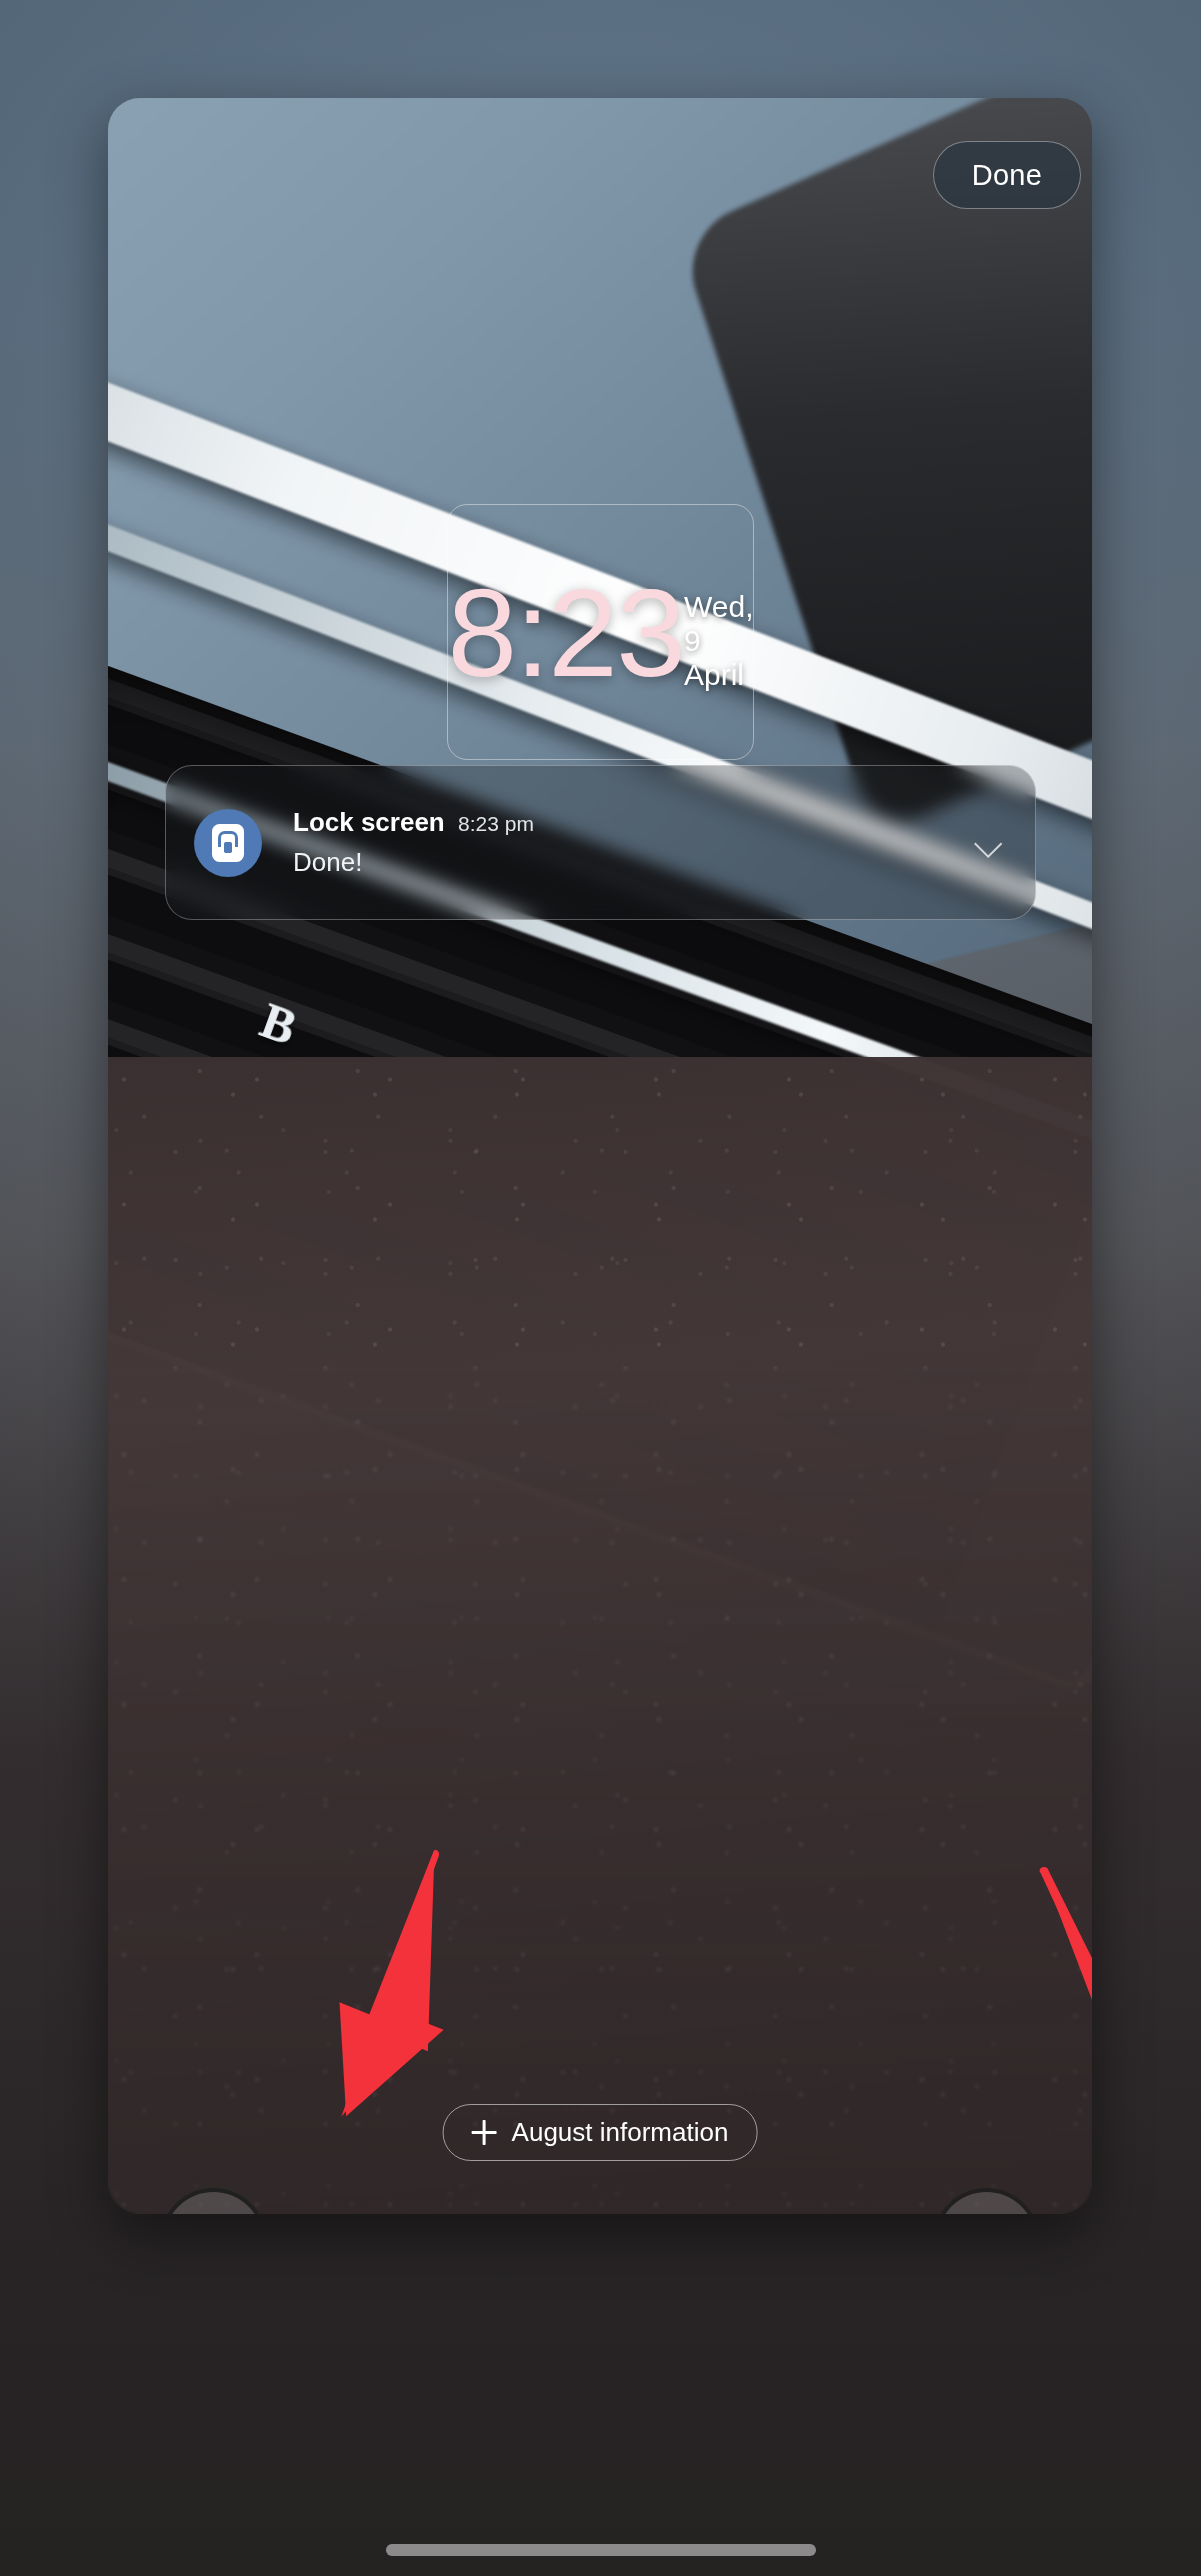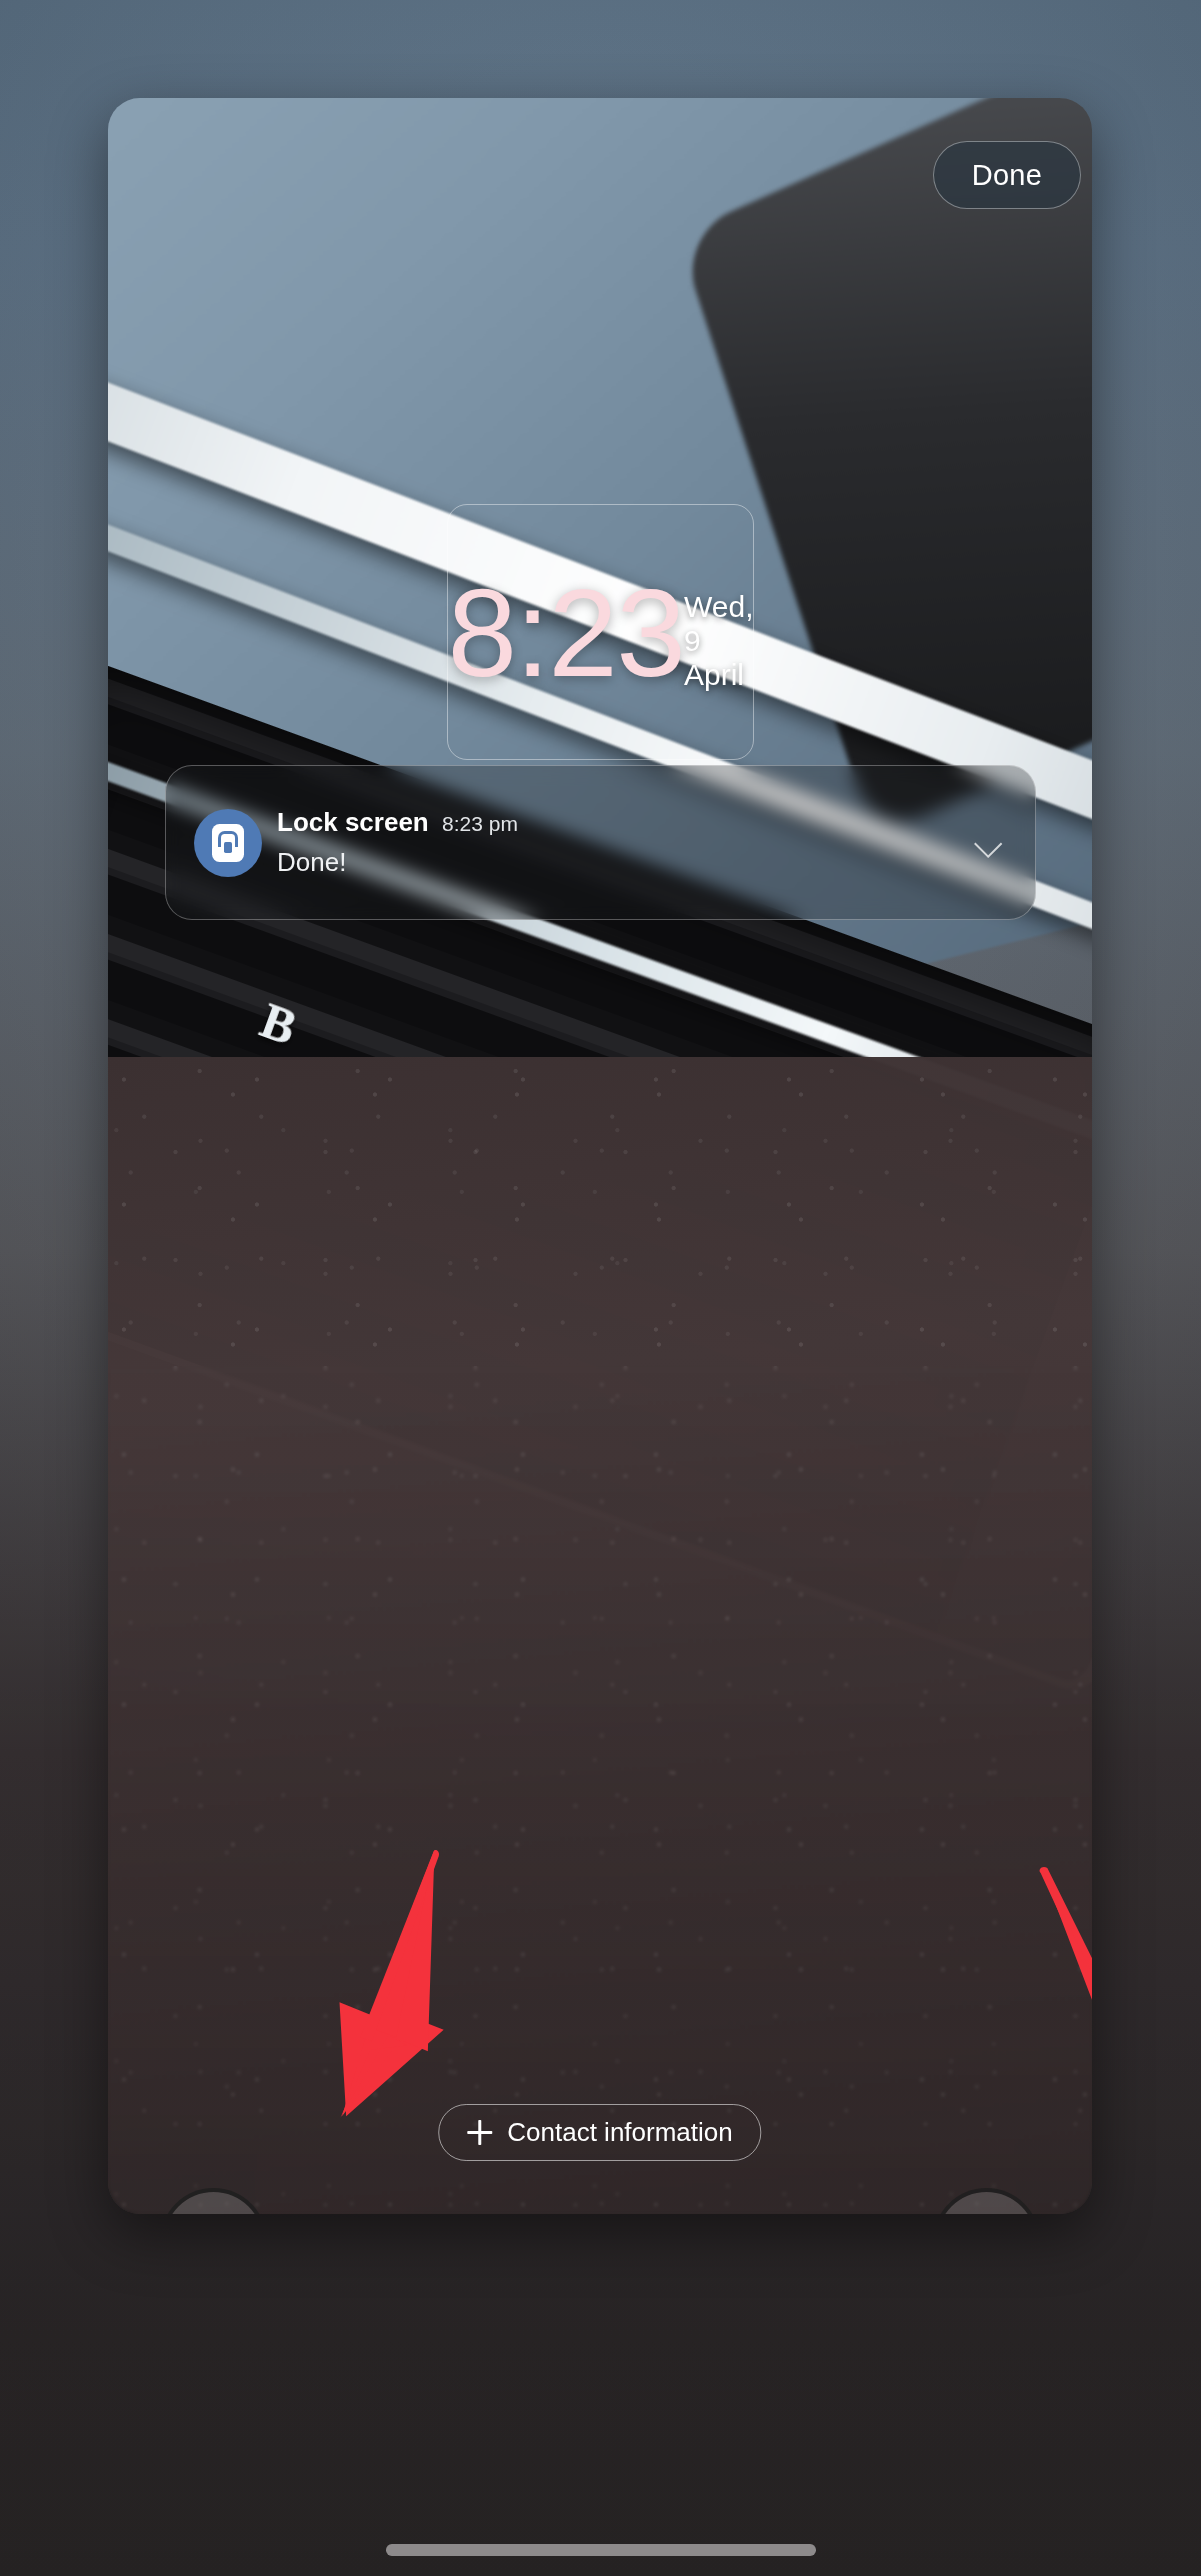--- a/index.html
+++ b/index.html
@@ -214,21 +214,21 @@
   .lock-glyph::before{
     content:""; width:13.3px; height:13.3px;
     border:3.3px solid #4f7ab5; border-bottom:none;
     border-radius:6.7px 6.7px 0 0;
     position:absolute; top:7.5px;
   }
   .lock-glyph::after{
     content:""; width:7.5px; height:11px; border-radius:1.7px;
     background:#4f7ab5; position:absolute; top:18.4px;
   }
-  #notif-text{ margin-left:15px; flex:1 1 auto; }
+  #notif-text{ margin-left:31px; flex:1 1 auto; }
   .notif-head{ display:flex; align-items:baseline; gap:13.3px; }
   #notif-app{ font-size:26px; font-weight:700; color:#ffffff; }
   #notif-time{ font-size:21px; font-weight:400; color:#e2e5e8; }
   #notif-body{ margin-top:8.3px; font-size:26px; font-weight:400; color:#f0f2f4; }
   #notif-chevron{
     width:37px; height:37px; flex:0 0 auto; position:relative;
   }
   #notif-chevron::before{
     content:""; position:absolute; left:7.5px; top:10px;
     width:18.4px; height:18.4px;
@@ -319,21 +319,21 @@
           <span id="notif-app">Lock screen</span>
           <span id="notif-time">8:23 pm</span>
         </div>
         <div id="notif-body">Done!</div>
       </div>
       <div id="notif-chevron"></div>
     </div>
 
     <div id="contact-pill">
       <span class="plus-icon"></span>
-      <span>Contact information</span>
+      <span>August information</span>
     </div>
 
     <div class="shortcut" id="shortcut-phone">
       
     </div>
     <div class="shortcut" id="shortcut-camera">
       
     </div>
 
     <svg class="arrow" id="arrow-left" viewBox="0 0 210 340">

